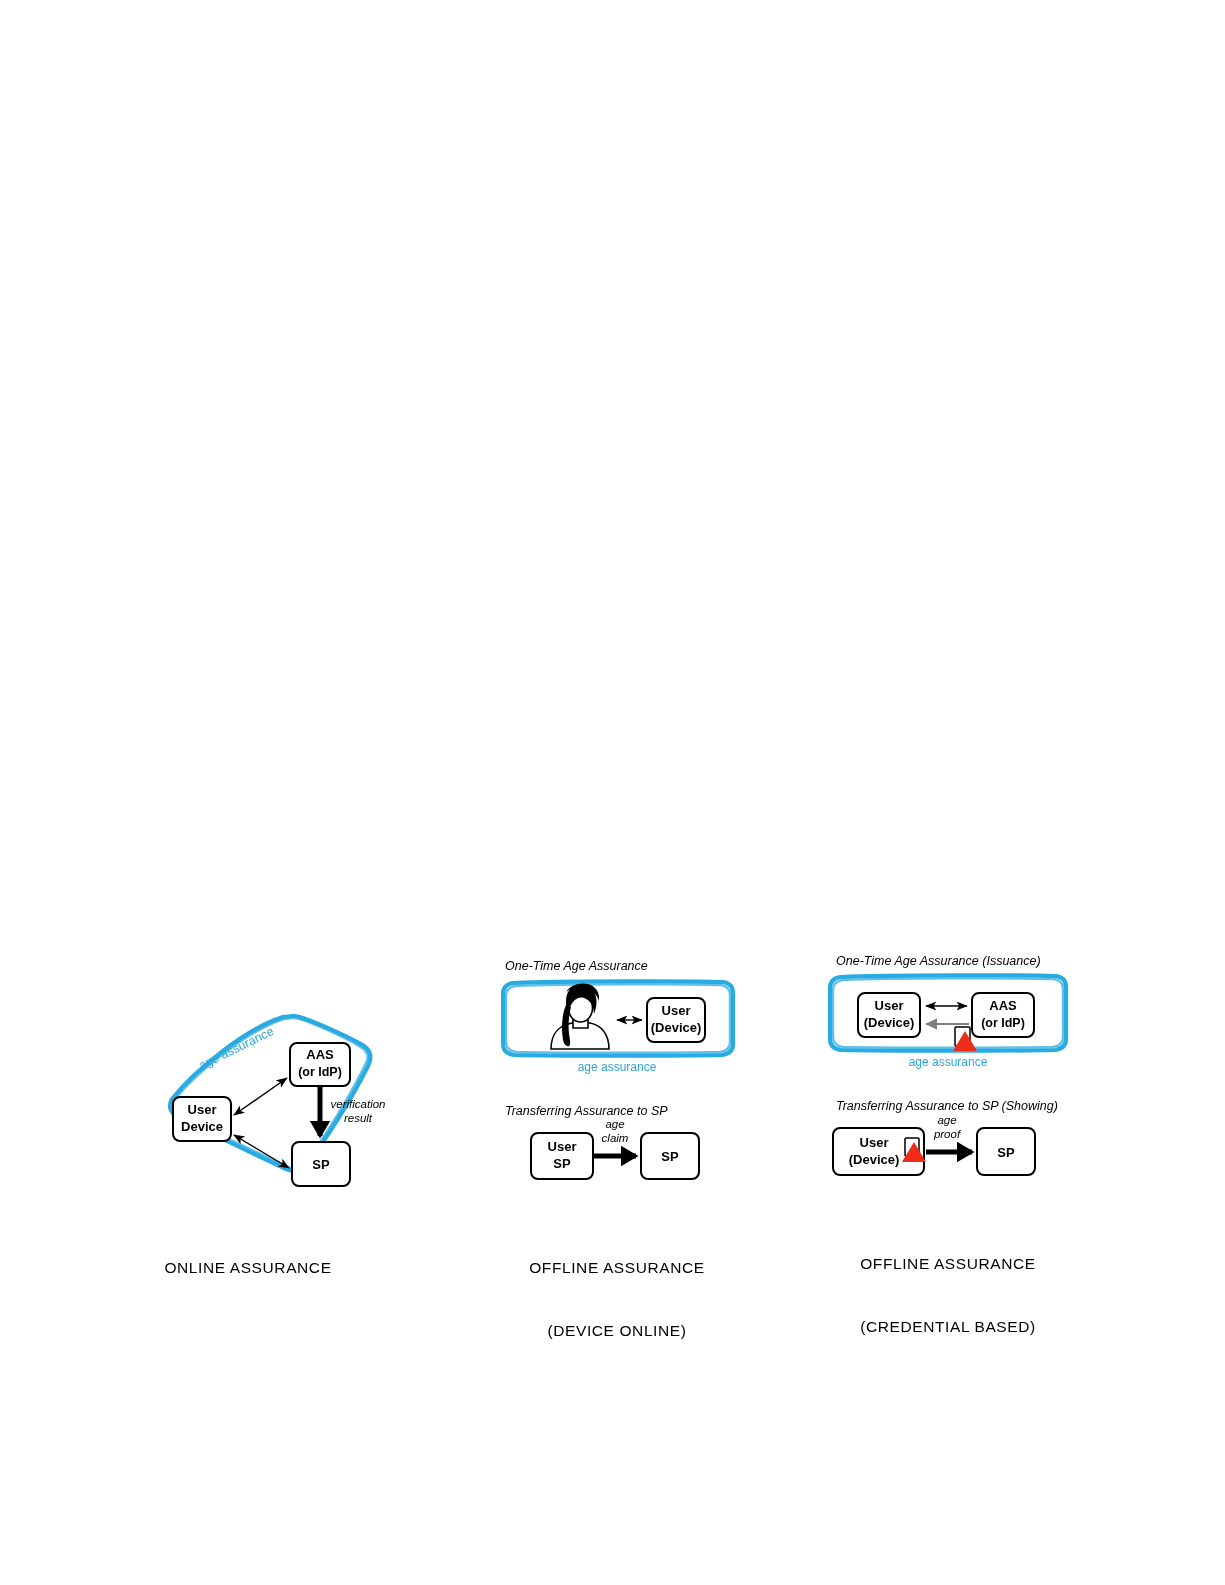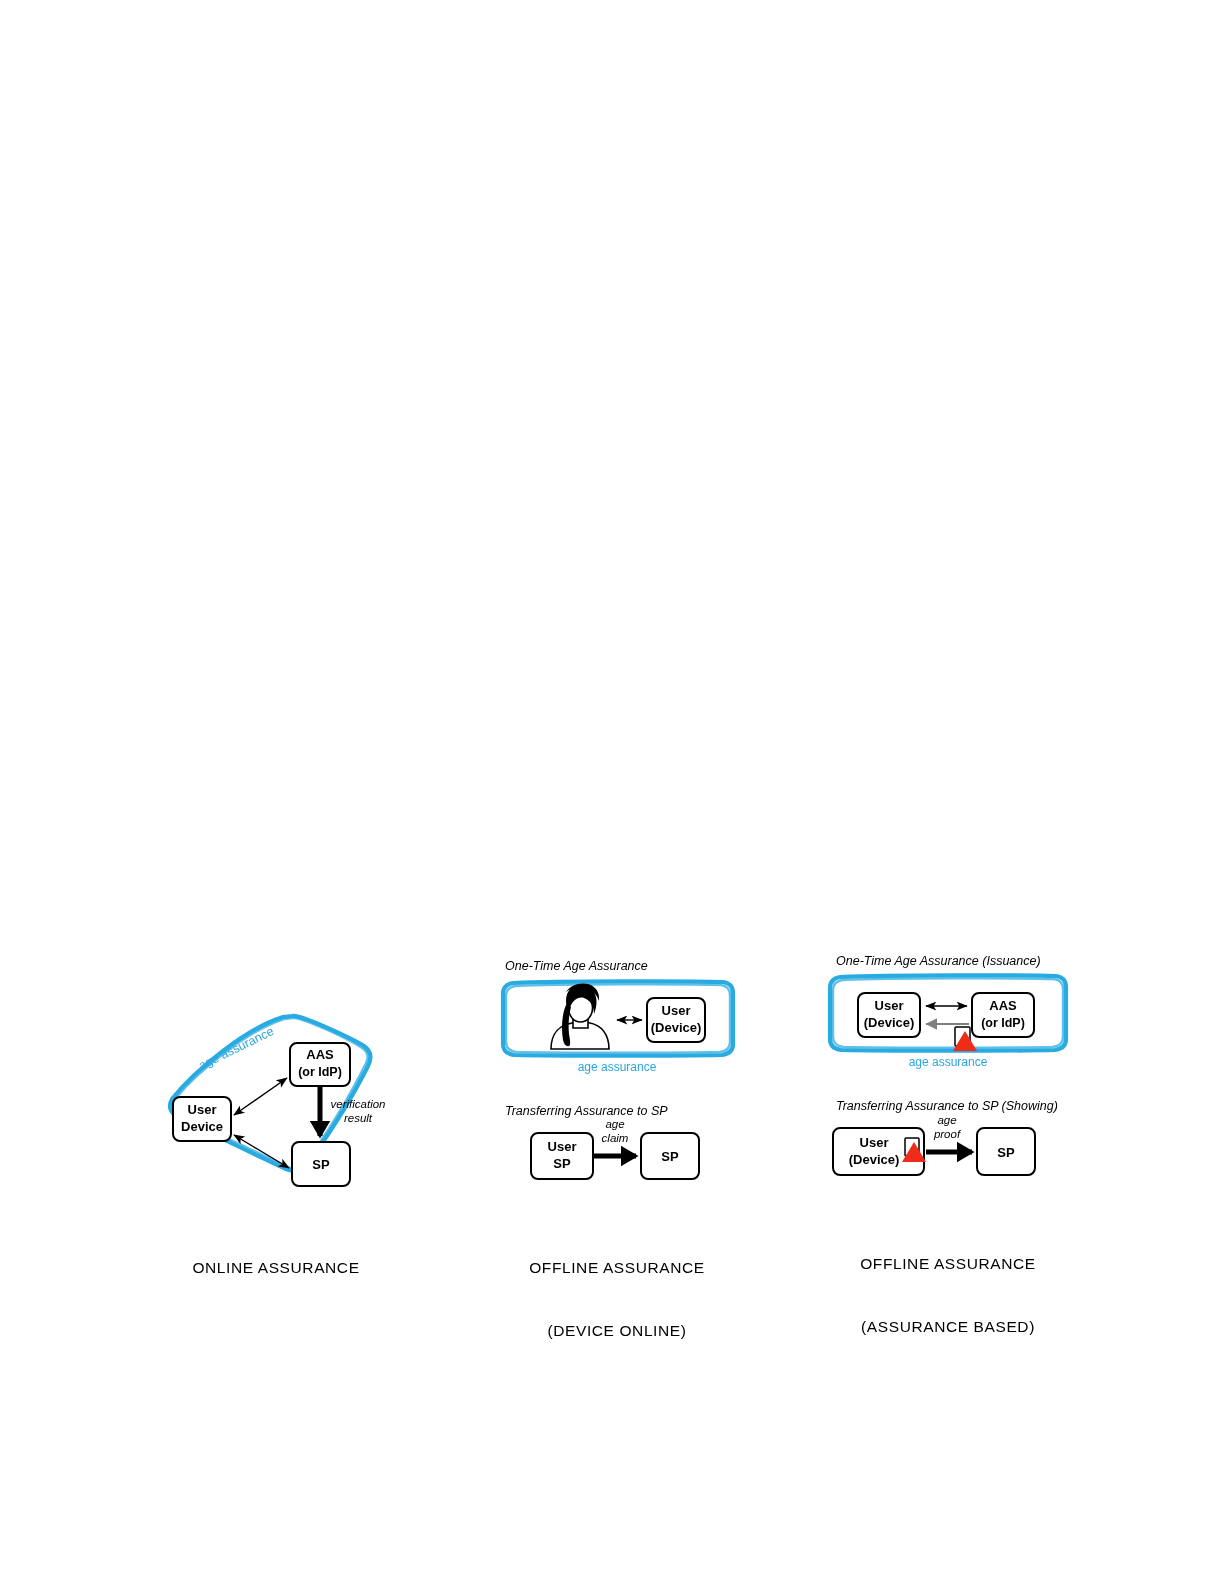--- a/index.html
+++ b/index.html
@@ -297,27 +297,27 @@
         <text class="node-label" x="1006" y="1157">SP</text>
       </g>
 
       <line class="thick-arrow" x1="926" y1="1152" x2="972" y2="1152" marker-end="url(#arrowThick)"></line>
 
       <text class="edge-label" x="947" y="1124">age</text>
       <text class="edge-label" x="947" y="1138">proof</text>
     </g>
   </svg>
 
-  <div class="panel-caption" style="left:176px; top:1215px; width:200px;">
+  <div class="panel-caption" style="left:148px; top:1215px; width:200px;">
     <div>ONLINE ASSURANCE</div>
   </div>
 
   <div class="panel-caption" style="left:517px; top:1215px; width:200px;">
     <div>OFFLINE ASSURANCE</div>
     <div>(DEVICE ONLINE)</div>
   </div>
 
   <div class="panel-caption" style="left:848px; top:1211px; width:200px;">
     <div>OFFLINE ASSURANCE</div>
-    <div>(ASSURANCE BASED)</div>
+    <div>(CREDENTIAL BASED)</div>
   </div>
 
 </div>
 
 </body></html>

